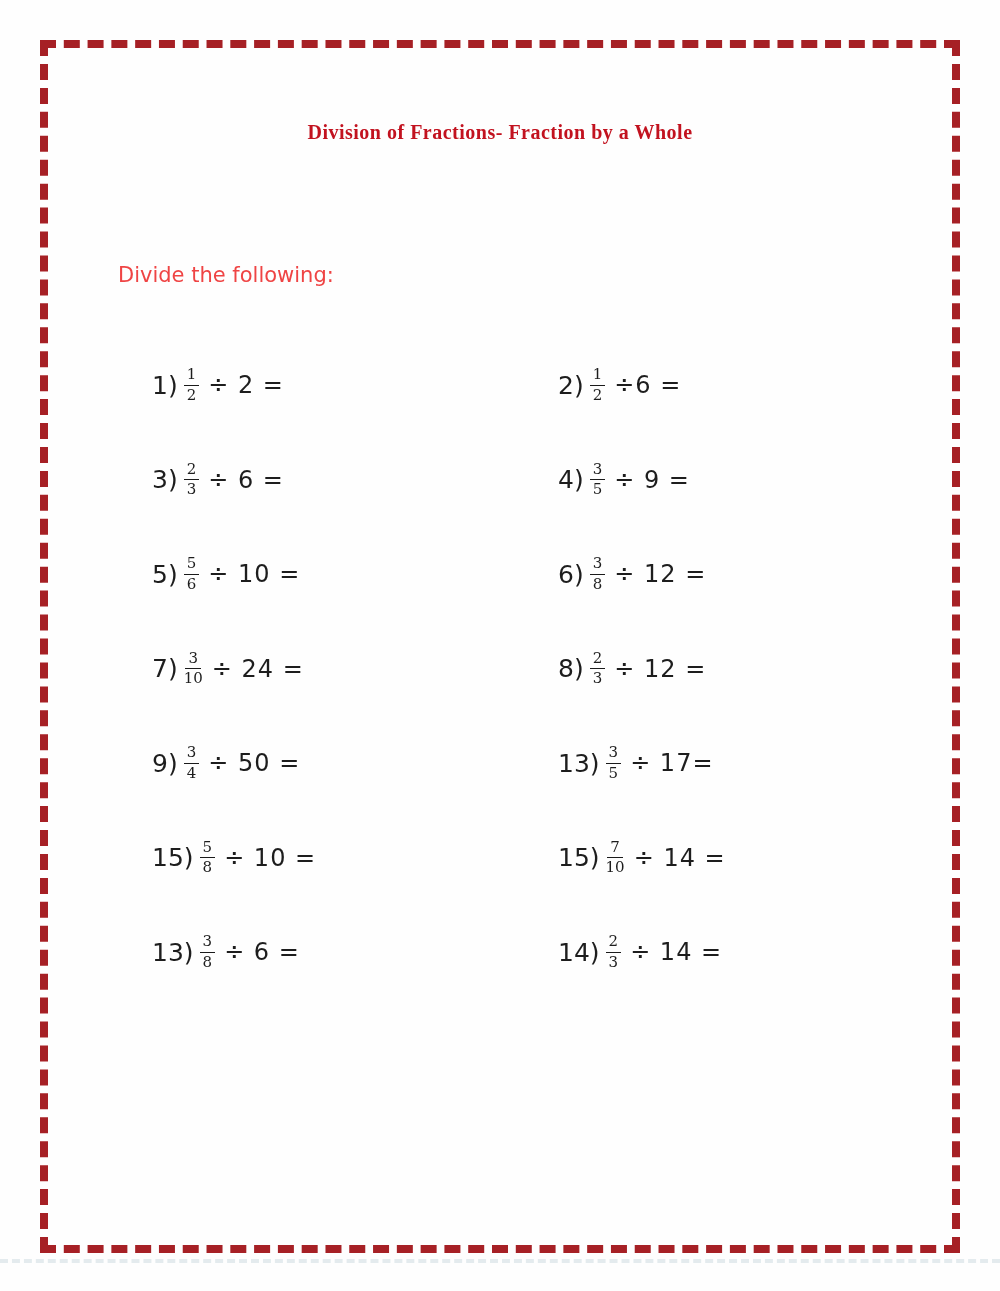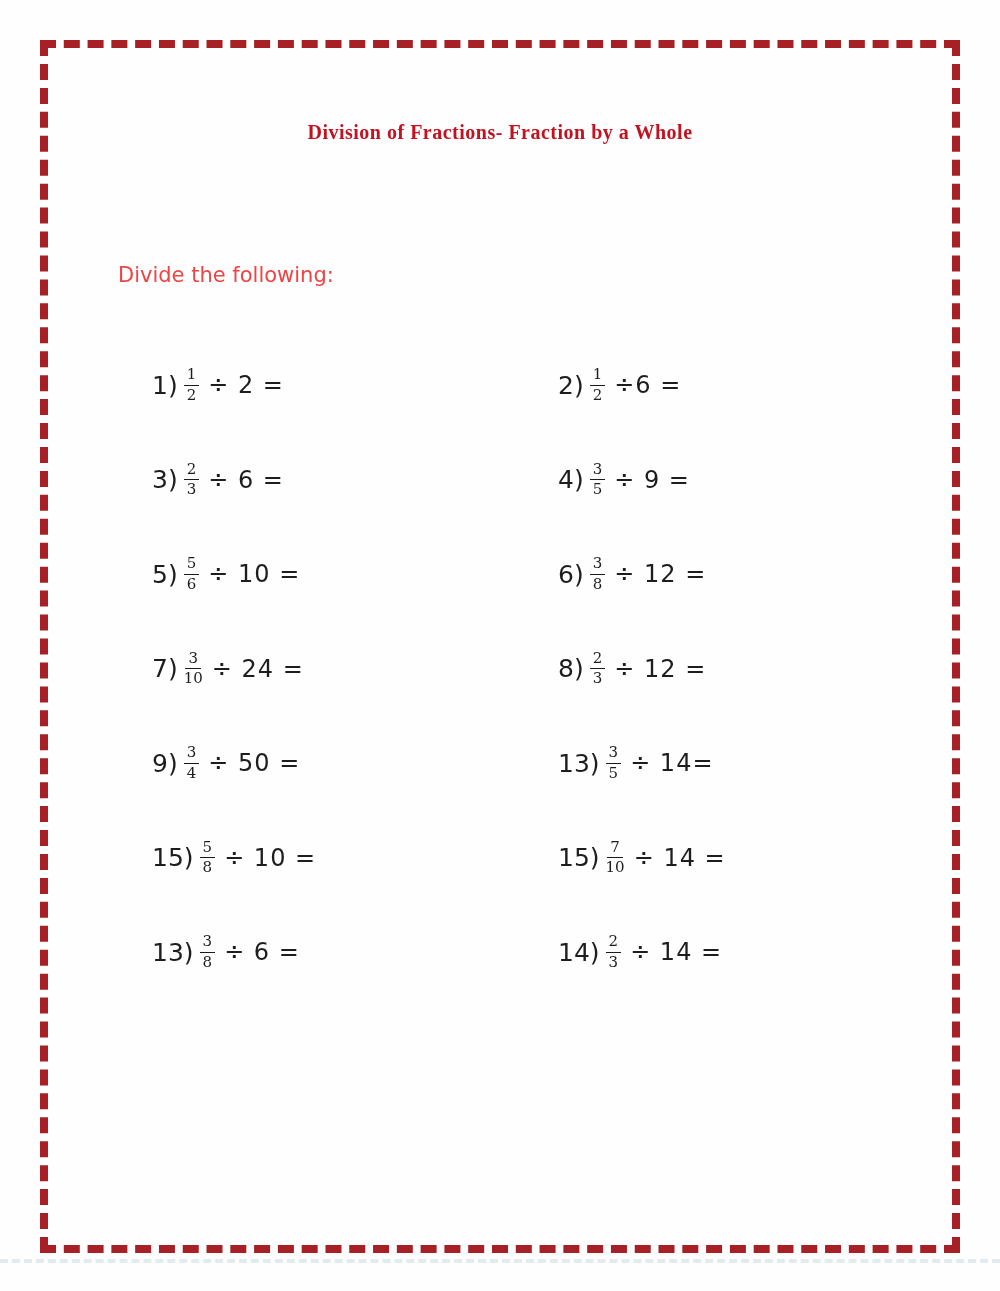--- a/index.html
+++ b/index.html
@@ -141,21 +141,21 @@
     <span class="rest">÷ 12 =</span>
   </div>
   <div class="problem">
     <span class="plabel">9)</span>
     <span class="frac"><span class="num">3</span><span class="den">4</span></span>
     <span class="rest">÷ 50 =</span>
   </div>
   <div class="problem">
     <span class="plabel">13)</span>
     <span class="frac"><span class="num">3</span><span class="den">5</span></span>
-    <span class="rest">÷ 14=</span>
+    <span class="rest">÷ 17=</span>
   </div>
   <div class="problem">
     <span class="plabel">15)</span>
     <span class="frac"><span class="num">5</span><span class="den">8</span></span>
     <span class="rest">÷ 10 =</span>
   </div>
   <div class="problem">
     <span class="plabel">15)</span>
     <span class="frac"><span class="num">7</span><span class="den">10</span></span>
     <span class="rest">÷ 14 =</span>

